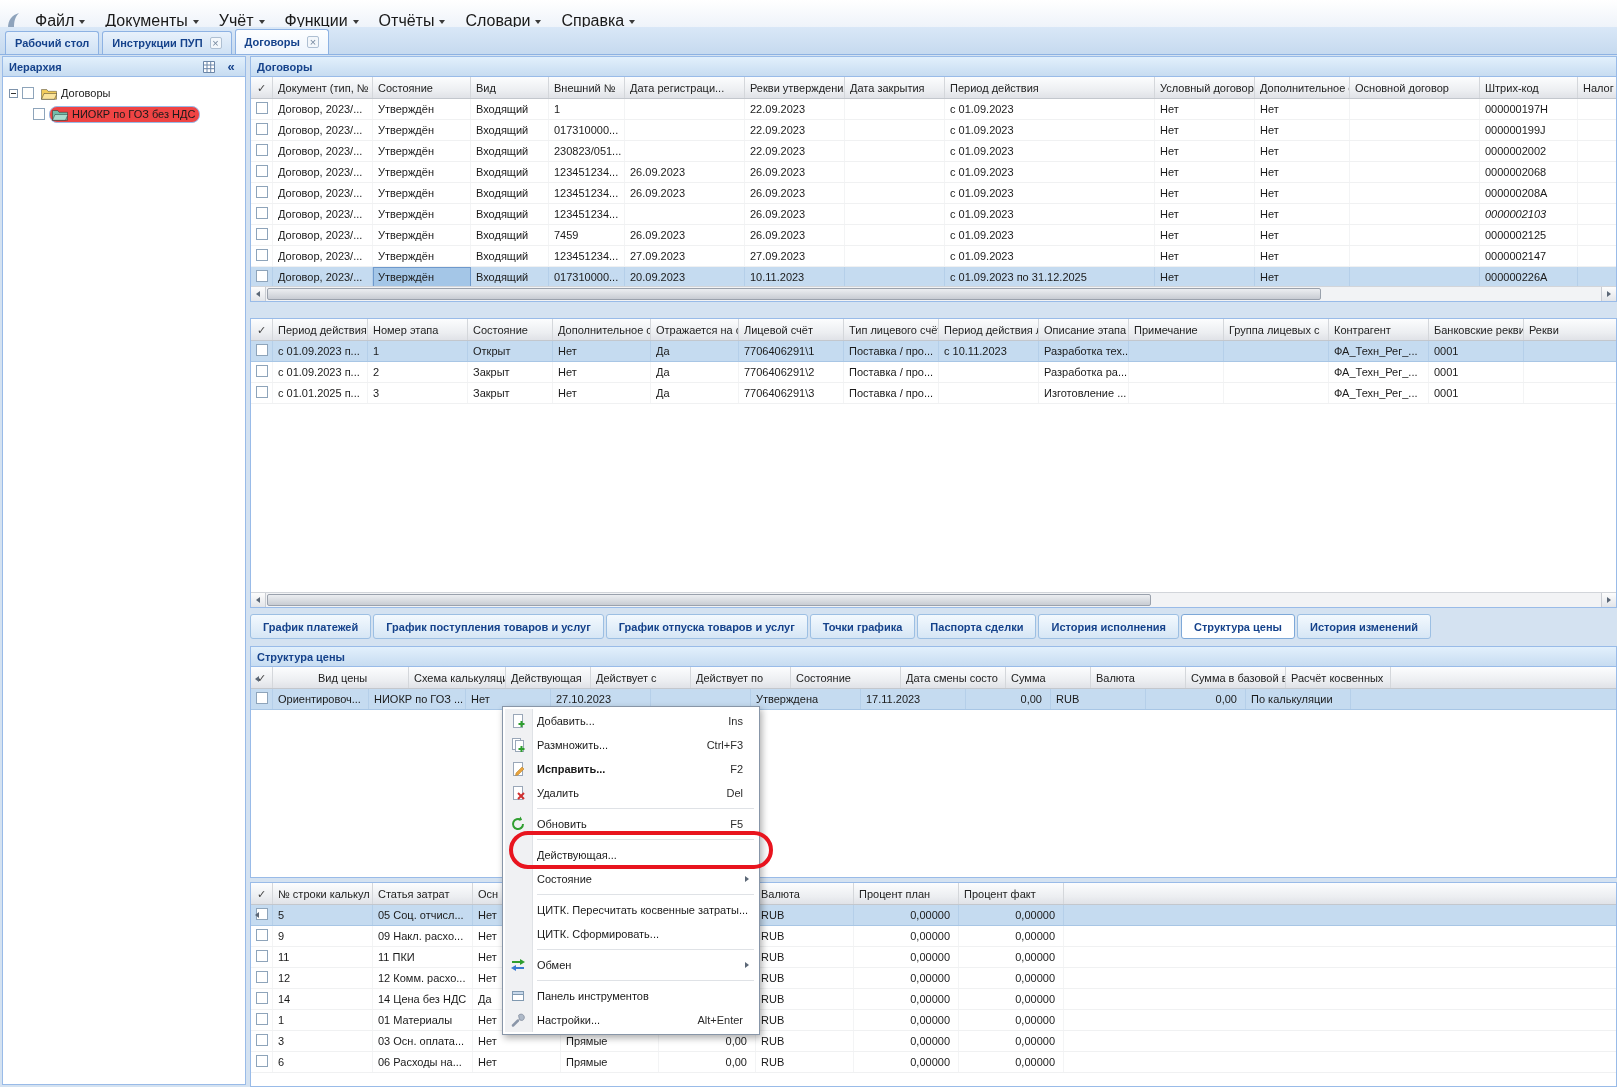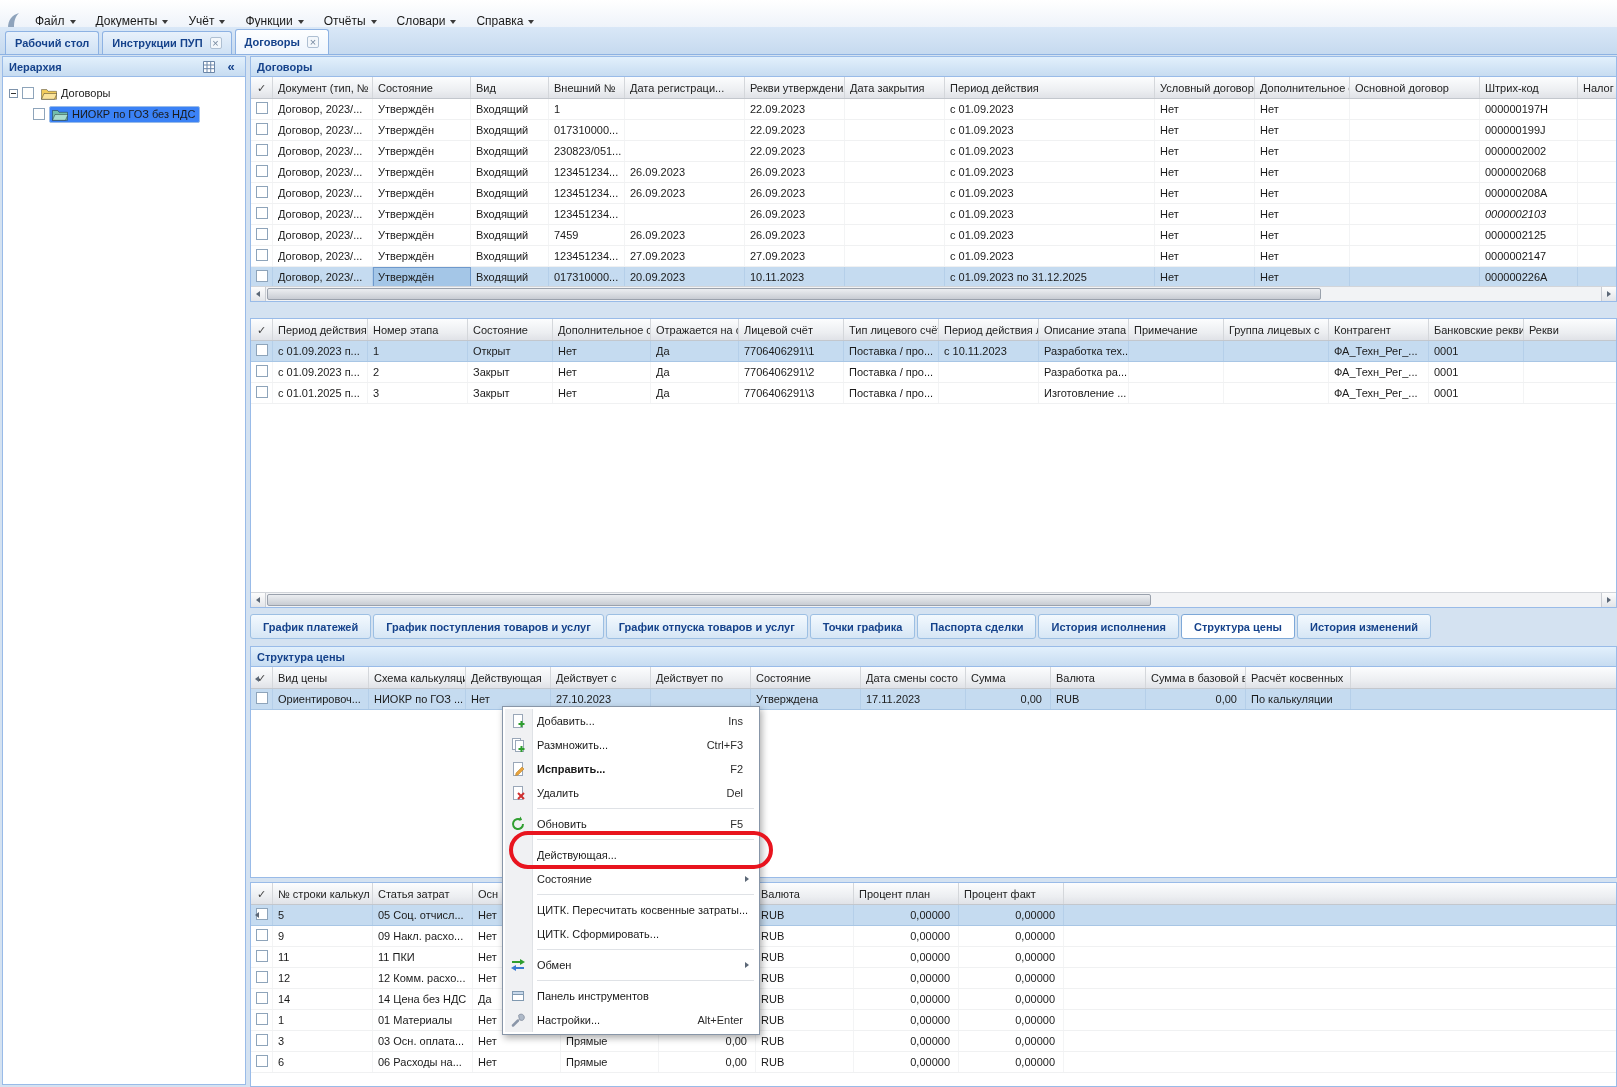--- a/index.html
+++ b/index.html
@@ -6,21 +6,21 @@
   body{
     width:1617px;height:1087px;position:relative;overflow:hidden;
     background:#d4e2f1;font-family:"Liberation Sans",sans-serif;font-size:11px;color:#1a1a1a;
     -webkit-font-smoothing:antialiased;
   }
   *{box-sizing:border-box;}
 
   
   .menubar{position:absolute;left:0;top:0;width:1617px;height:42px;
     background:linear-gradient(#ffffff,#e6edf7);border-bottom:1px solid #c2d0e2;
-    display:flex;align-items:center;font-size:12px;}
+    display:flex;align-items:center;font-size:16px;}
   .logo{margin:0 4px 0 6px;display:inline-flex;}
   .mb-items{display:flex;height:100%;}
   .mb-item{display:flex;align-items:center;gap:5px;padding:0 10px;height:100%;cursor:default;}
   .tri-d{width:0;height:0;border-left:3px solid transparent;border-right:3px solid transparent;border-top:4px solid #3a3a3a;margin-top:2px;}
 
   
   .tabbar{position:absolute;left:0;top:27px;width:1617px;height:28px;
     background:linear-gradient(#d9e7f7,#c6daef);border-bottom:1px solid #8db2e3;}
   .wtabs{display:flex;align-items:flex-end;height:100%;padding-left:2px;}
   .wtab{position:relative;display:inline-flex;align-items:center;height:23px;margin:0 0 0 3px;padding:0 9px;
@@ -65,21 +65,21 @@
   .tri-l{width:0;height:0;border-top:3px solid transparent;border-bottom:3px solid transparent;border-right:4px solid #5b6776;}
   .tri-r2{width:0;height:0;border-top:3px solid transparent;border-bottom:3px solid transparent;border-left:4px solid #5b6776;}
   .mini-arrow{position:absolute;left:1px;width:9px;height:21px;display:flex;align-items:center;justify-content:center;background:transparent;z-index:3;}
 
   
   .tree{background:#fff;height:100%;}
   .tree-row{display:flex;align-items:center;height:20px;gap:4px;}
   .expander{display:inline-flex;align-items:center;justify-content:center;width:9px;height:9px;background:#fff;border:1px solid #7e93ab;}
   .expander::after{content:"";width:5px;height:1px;background:#333;}
   .node-body{display:inline-flex;align-items:center;gap:4px;padding:1px 4px 1px 2px;border:1px solid transparent;border-radius:2px;}
-  .node-body.sel{background:#3b82f6;border-color:#99bbe8;}
+  .node-body.sel{background:#ef4444;border-color:#99bbe8;border-radius:8px;}
   .ficon{display:inline-flex;}
   .node-lbl{font-size:11px;}
   .tree{padding-top:6px;}
   .tree .tree-row + .tree-row{margin-top:1px;}
 
   
   .subtabs{position:absolute;left:250px;top:612px;width:1367px;height:29px;display:flex;gap:2px;align-items:center;}
   .subtab{display:inline-flex;align-items:center;height:25px;padding:0 12px;
     background:linear-gradient(#f3f9fe,#d6e6f5);border:1px solid #9cbfe3;border-radius:3px;
     color:#15428b;font-weight:bold;font-size:11px;cursor:default;}
@@ -473,21 +473,21 @@
 <div class="panel" style="left:250px;top:646px;width:1367px;height:232px">
   <div class="panel-header">
     <span>Структура цены</span>
   </div>
   <span class="mini-arrow" style="top:21px">
       <span class="tri-l"></span>
     </span>
   <div class="grid">
       <div class="g-head">
         <div class="hcell cbcol" style="width: 22px;">✓</div>
-        <div class="hcell" style="width: 96px;">Вид цены</div>
+        <div class="hcell" style="width: 96px; margin-left: 40px;">Вид цены</div>
         <div class="hcell" style="width: 97px;">Схема калькуляци</div>
         <div class="hcell" style="width: 85px;">Действующая</div>
         <div class="hcell" style="width: 100px;">Действует с</div>
         <div class="hcell" style="width: 100px;">Действует по</div>
         <div class="hcell" style="width: 110px;">Состояние</div>
         <div class="hcell" style="width: 105px;">Дата смены состо</div>
         <div class="hcell" style="width: 85px;">Сумма</div>
         <div class="hcell" style="width: 95px;">Валюта</div>
         <div class="hcell" style="width: 100px;">Сумма в базовой в</div>
         <div class="hcell" style="width: 105px;">Расчёт косвенных</div>

